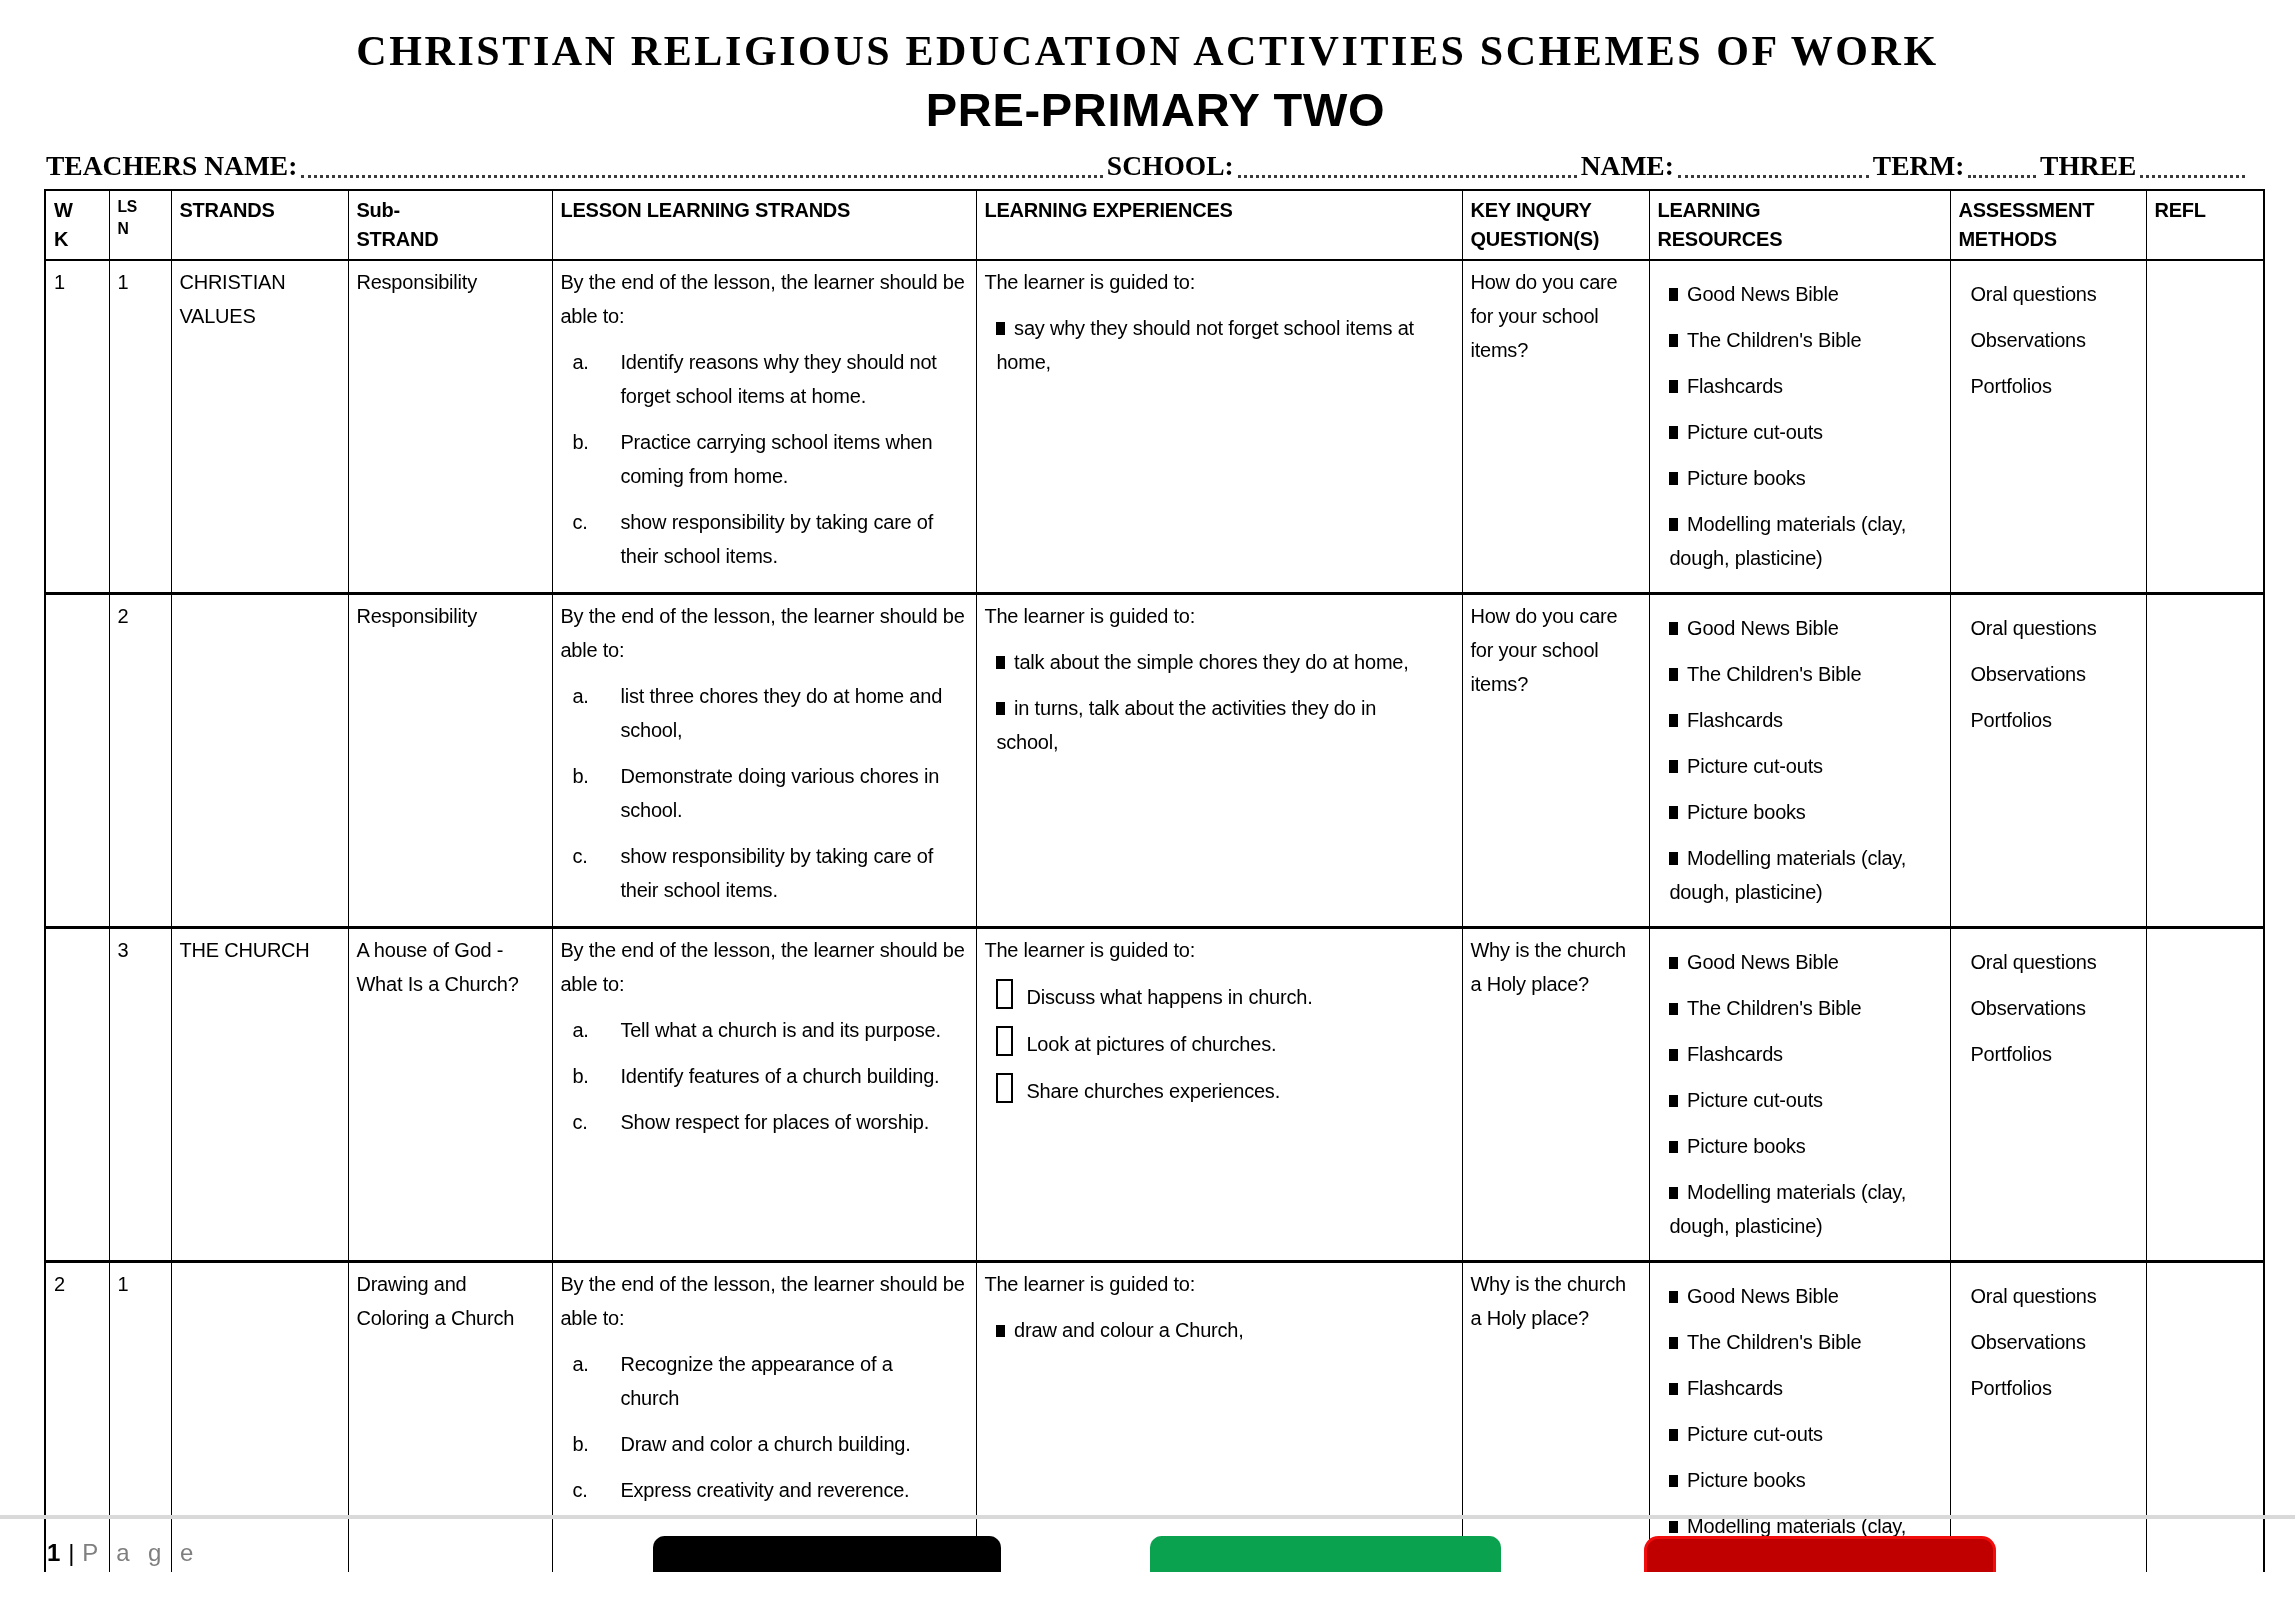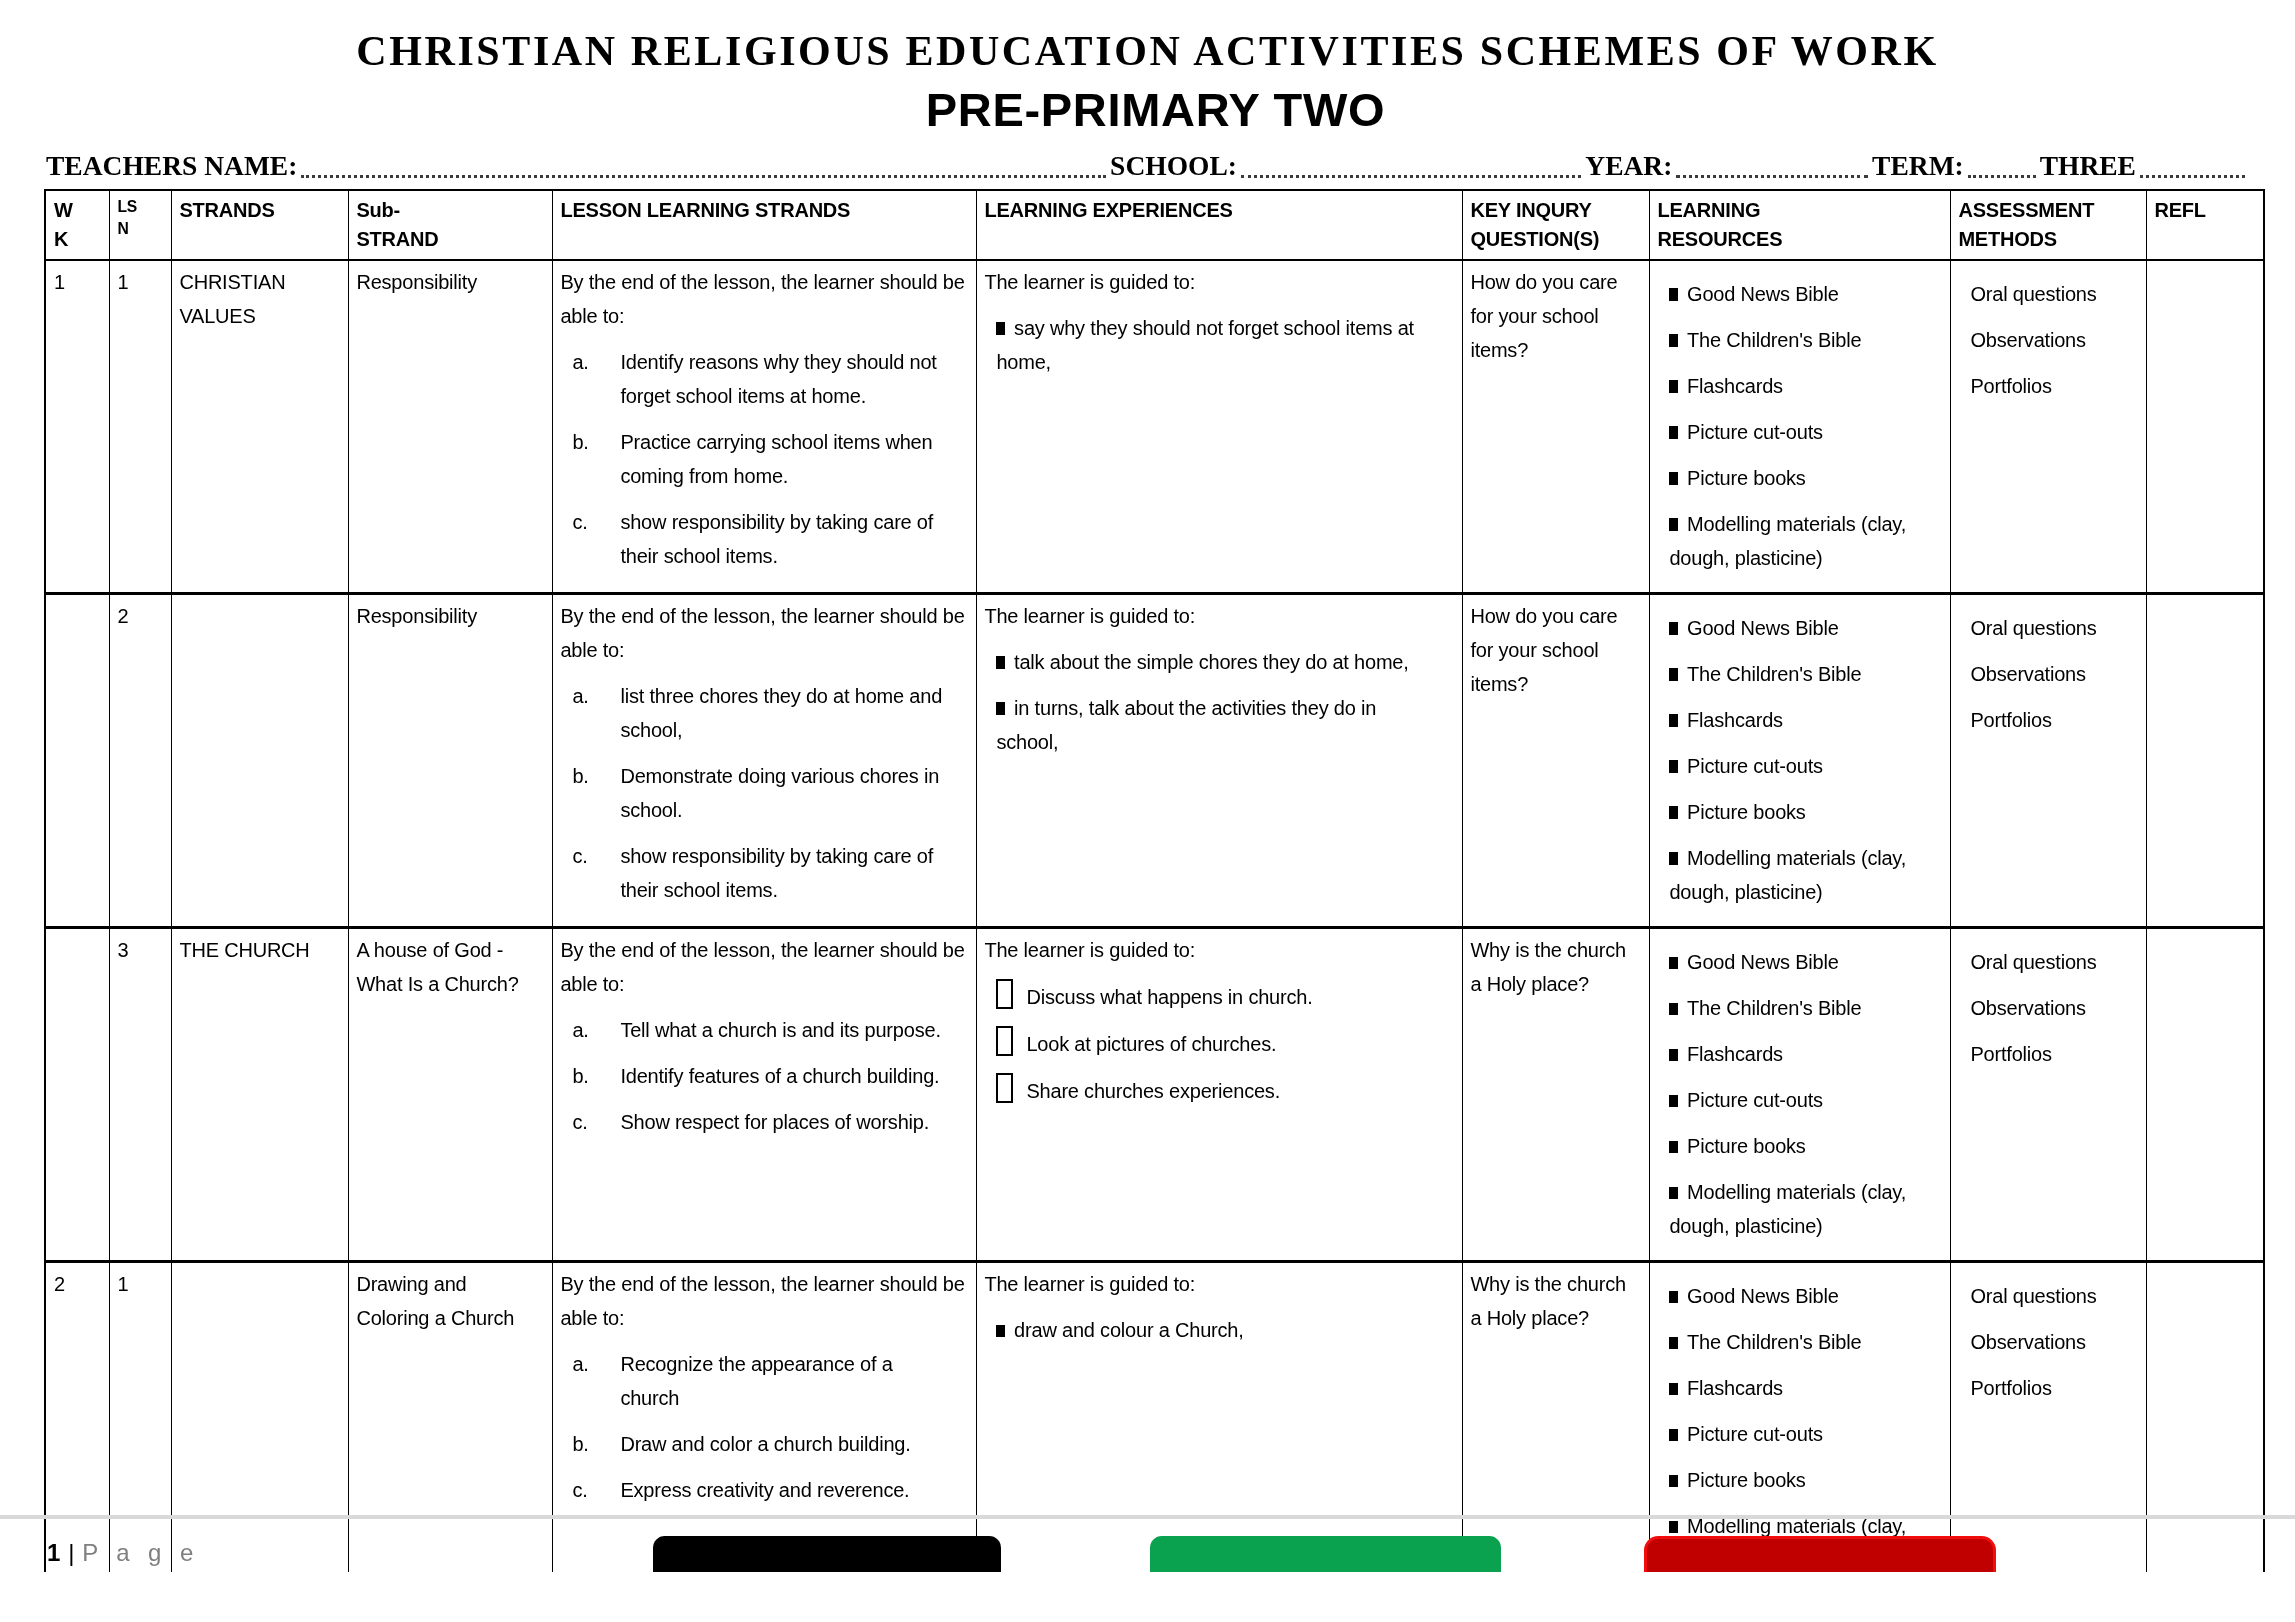--- a/index.html
+++ b/index.html
@@ -69,21 +69,21 @@
 <div class="page">
 
   <div class="doc-title">CHRISTIAN RELIGIOUS EDUCATION ACTIVITIES SCHEMES OF WORK</div>
   <div class="doc-subtitle">PRE-PRIMARY TWO</div>
 
   <div class="meta-line">
     <span class="meta-label">TEACHERS NAME:</span>
     <span class="dots d-teachers"></span>
     <span class="meta-label">SCHOOL:</span>
     <span class="dots d-school"></span>
-    <span class="meta-label">YEAR:</span>
+    <span class="meta-label">NAME:</span>
     <span class="dots d-year"></span>
     <span class="meta-label">TERM:</span>
     <span class="dots d-term"></span>
     <span class="meta-label">THREE</span>
     <span class="dots d-three"></span>
   </div>
 
   <table class="sow">
     <colgroup>
       <col style="width:64px">

